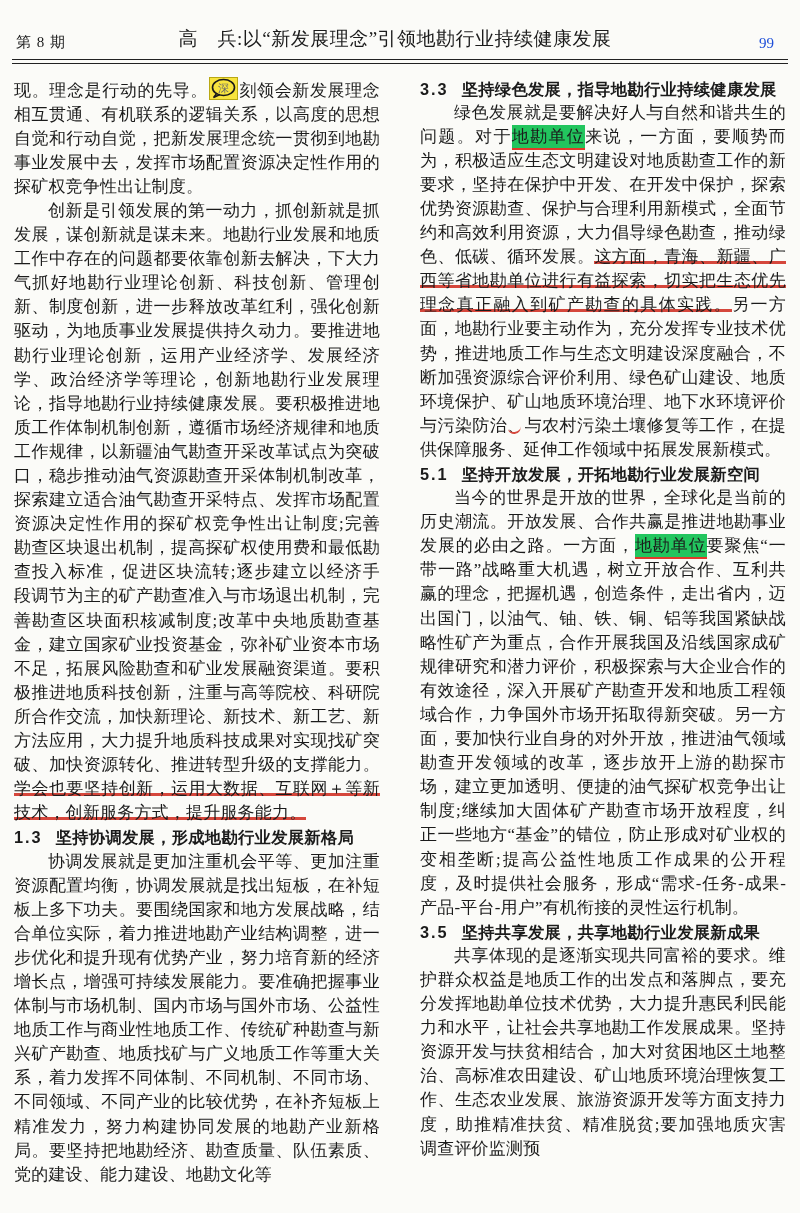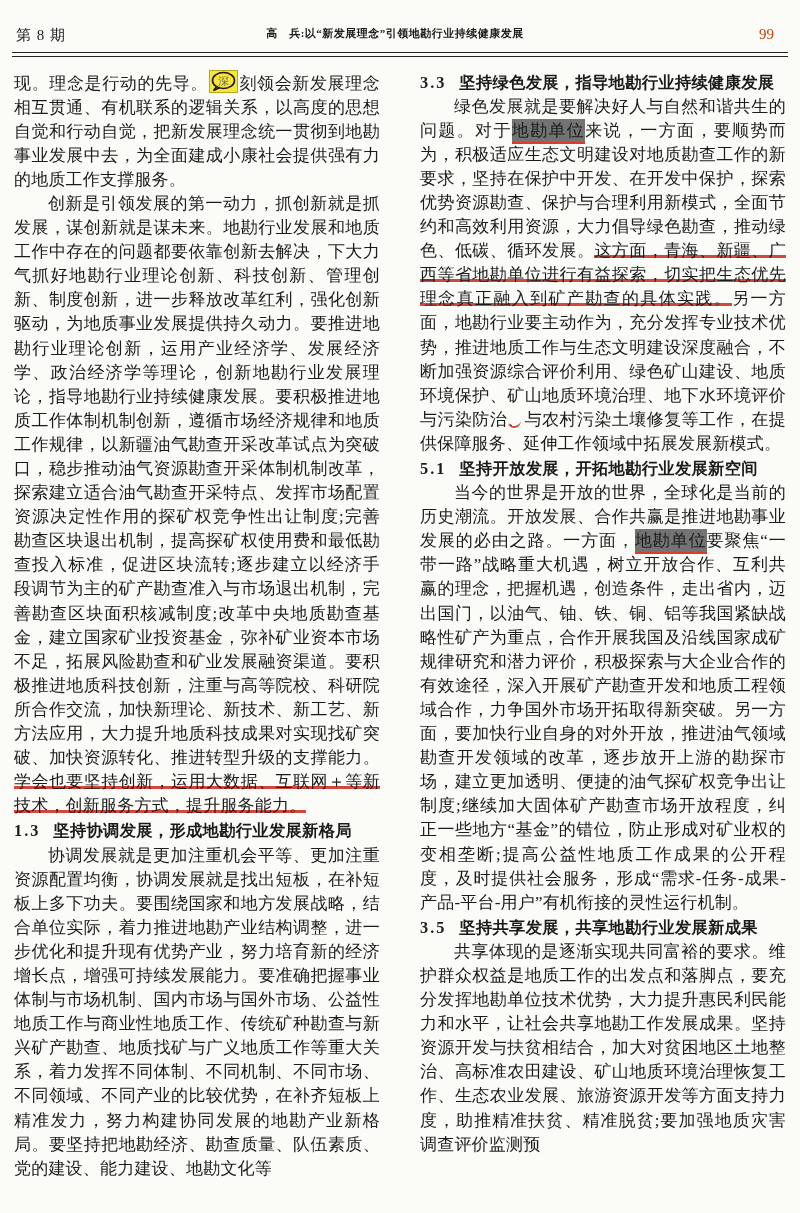--- a/index.html
+++ b/index.html
@@ -6,39 +6,39 @@
   body{
     width:800px;height:1213px;
     background:#fbfbf8;
     font-family:"Liberation Serif","DejaVu Serif",serif;
     color:#1b1b1b;
     overflow:hidden;
     position:relative;
   }
   .page{box-sizing:border-box;padding:26px 12px 0 12px;}
   
-  .hdr{display:flex;align-items:flex-start;padding:0 4px 7px 4px;font-size:15px;}
+  .hdr{display:flex;align-items:flex-end;padding:0 4px 7px 4px;font-size:15px;}
   .hdr .issue{width:130px;letter-spacing:1px;}
-  .hdr .title{flex:1;text-align:center;font-size:11px;letter-spacing:0.5px;font-weight:bold;}
-  .hdr .pageno{width:130px;text-align:right;color:#c2410c;font-size:15px;padding-right:10px;}
+  .hdr .title{flex:1;text-align:center;font-size:19px;letter-spacing:0.5px;}
+  .hdr .pageno{width:130px;text-align:right;color:#1d4ed8;font-size:15px;padding-right:10px;}
   .rule{height:2.5px;border-top:1.6px solid #222;border-bottom:1px solid #222;margin:0 0 13px 0;}
   
   .cols{display:flex;gap:40px;padding:0 2px;}
   .col{width:375px;font-size:17px;line-height:24.1px;text-align:justify;letter-spacing:0.2px;}
   p{margin:0;}
   p.ind{text-indent:2em;}
   .h3{
     font-weight:bold;
     font-family:"Liberation Sans","DejaVu Sans",sans-serif;
     font-size:16.3px;line-height:24.1px;
     text-align:left;letter-spacing:0.3px;
   }
-  .h3 .num{margin-right:13px;font-family:Liberation Serif, serif;letter-spacing:2px;}
+  .h3 .num{margin-right:13px;font-family:Liberation Sans, sans-serif;letter-spacing:2px;}
   
-  .hl{background:#737373;border-bottom:2px solid #e03a2a;padding:2px 0;}
+  .hl{background:#22c55e;border-bottom:2px solid #e03a2a;padding:2px 0;}
   .redline{
     background-image:linear-gradient(to bottom,transparent 76%,#d5473c 76%,#d5473c 87%,transparent 87%);
   }
   .redcaret{position:relative;}
   .redcaret::after{
     content:"";position:absolute;left:1px;bottom:1px;width:13px;height:6px;
     border-bottom:2px solid #d5473c;border-radius:0 0 8px 8px;transform:rotate(-8deg);
   }
   .bubble{
     display:inline-block;vertical-align:-4px;line-height:0;
@@ -58,21 +58,21 @@
   </div>
   <div class="rule"></div>
 
   <div class="cols">
 
     <div class="col">
       <p><span>现。理念是行动的先导。</span><span class="bubble"><svg width="27" height="21" viewBox="0 0 27 21">
               <ellipse cx="13.5" cy="9.5" rx="11" ry="8" fill="none" stroke="#1a1a1a" stroke-width="1.6"></ellipse>
               <path d="M7,15 L3.5,19.5 L10,16.5" fill="none" stroke="#1a1a1a" stroke-width="1.4"></path>
               <text x="13.5" y="13.5" text-anchor="middle" font-size="11" fill="#6a6a6a">深</text>
-            </svg></span><span>刻领会新发展理念相互贯通、有机联系的逻辑关系，以高度的思想自觉和行动自觉，把新发展理念统一贯彻到地勘事业发展中去，为全面建成小康社会提供强有力的地质工作支撑服务。</span></p>
+            </svg></span><span>刻领会新发展理念相互贯通、有机联系的逻辑关系，以高度的思想自觉和行动自觉，把新发展理念统一贯彻到地勘事业发展中去，发挥市场配置资源决定性作用的探矿权竞争性出让制度。</span></p>
 
 
       <p class="ind"><span>创新是引领发展的第一动力，抓创新就是抓发展，谋创新就是谋未来。地勘行业发展和地质工作中存在的问题都要依靠创新去解决，下大力气抓好地勘行业理论创新、科技创新、管理创新、制度创新，进一步释放改革红利，强化创新驱动，为地质事业发展提供持久动力。要推进地勘行业理论创新，运用产业经济学、发展经济学、政治经济学等理论，创新地勘行业发展理论，指导地勘行业持续健康发展。要积极推进地质工作体制机制创新，遵循市场经济规律和地质工作规律，以新疆油气勘查开采改革试点为突破口，稳步推动油气资源勘查开采体制机制改革，探索建立适合油气勘查开采特点、发挥市场配置资源决定性作用的探矿权竞争性出让制度;完善勘查区块退出机制，提高探矿权使用费和最低勘查投入标准，促进区块流转;逐步建立以经济手段调节为主的矿产勘查准入与市场退出机制，完善勘查区块面积核减制度;改革中央地质勘查基金，建立国家矿业投资基金，弥补矿业资本市场不足，拓展风险勘查和矿业发展融资渠道。要积极推进地质科技创新，注重与高等院校、科研院所合作交流，加快新理论、新技术、新工艺、新方法应用，大力提升地质科技成果对实现找矿突破、加快资源转化、推进转型升级的支撑能力。</span><span class="redline">学会也要坚持创新，运用大数据、互联网＋等新技术，创新服务方式，提升服务能力。</span></p>
 
       <p class="h3"><span class="num">1.3</span><span>坚持协调发展，形成地勘行业发展新格局</span></p>
 
       <p class="ind"><span>协调发展就是更加注重机会平等、更加注重资源配置均衡，协调发展就是找出短板，在补短板上多下功夫。要围绕国家和地方发展战略，结合单位实际，着力推进地勘产业结构调整，进一步优化和提升现有优势产业，努力培育新的经济增长点，增强可持续发展能力。要准确把握事业体制与市场机制、国内市场与国外市场、公益性地质工作与商业性地质工作、传统矿种勘查与新兴矿产勘查、地质找矿与广义地质工作等重大关系，着力发挥不同体制、不同机制、不同市场、不同领域、不同产业的比较优势，在补齐短板上精准发力，努力构建协同发展的地勘产业新格局。要坚持把地勘经济、勘查质量、队伍素质、党的建设、能力建设、地勘文化等</span></p>
     </div>
 
     <div class="col">

